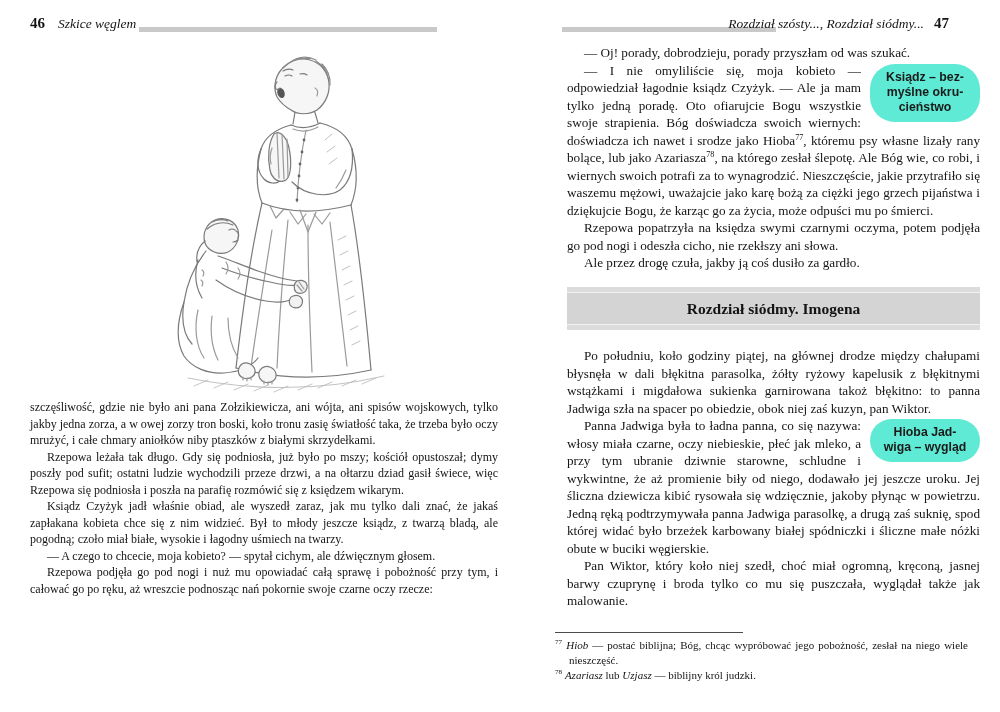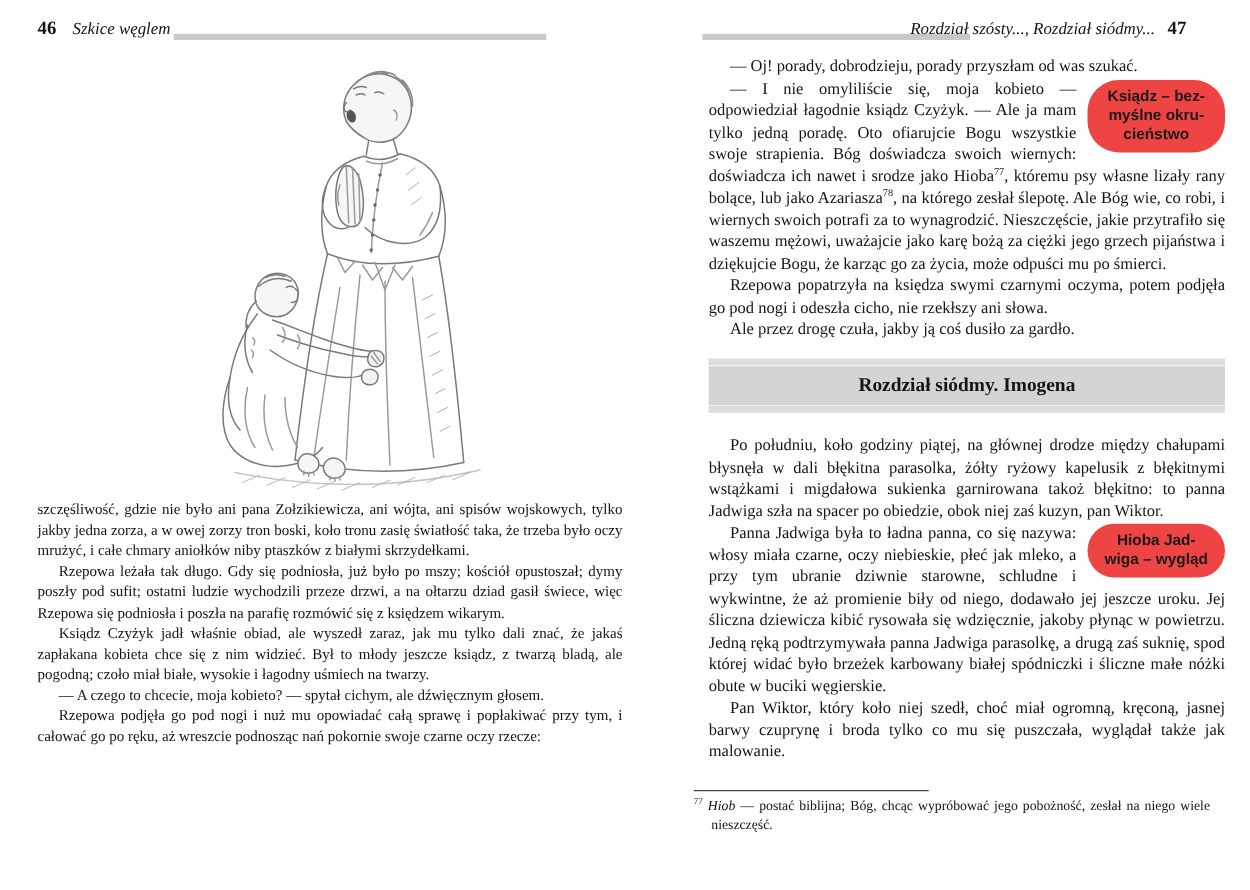--- a/index.html
+++ b/index.html
@@ -29,21 +29,21 @@
     font-size:13.2px; line-height:17.5px; text-align:justify;
   }
   p.para { margin:0; text-indent:17px; }
   p.noindent { text-indent:0; }
   sup.fnref { font-size:0.62em; vertical-align:super; line-height:0; }
 
   
   .note-box {
     float:right; width:106px;
     margin:2px 0 5px 9px; padding:6px 2px 7px;
-    background:#ef4444;
+    background:#5eead4;
     text-align:center; text-indent:0;
     font-family:"Liberation Sans", sans-serif;
     font-weight:700; font-size:12.3px; line-height:15px;
     color:#1a1a1a;
     border-radius:25px;
   }
   .note-line { display:block; }
 
   
   .chapter-box {
@@ -160,21 +160,21 @@
         <path d="M 44 356 L 58 350 M 64 358 L 78 352 M 84 360 L 98 354 M 104 361 L 118 355 M 124 362 L 138 356 M 148 360 L 162 354 M 168 358 L 182 352 M 192 356 L 206 350 M 212 354 L 226 348"></path>
       </g>
     </g>
   </svg>
 
   <div id="left-text">
     <p class="para noindent">szczęśliwość, gdzie nie było ani pana Zołzikiewicza, ani wójta, ani spisów wojskowych, tylko jakby jedna zorza, a w owej zorzy tron boski, koło tronu zasię światłość taka, że trzeba było oczy mrużyć, i całe chmary aniołków niby ptaszków z białymi skrzydełkami.</p>
     <p class="para">Rzepowa leżała tak długo. Gdy się podniosła, już było po mszy; kościół opustoszał; dymy poszły pod sufit; ostatni ludzie wychodzili przeze drzwi, a na ołtarzu dziad gasił świece, więc Rzepowa się podniosła i poszła na parafię rozmówić się z księdzem wikarym.</p>
     <p class="para">Ksiądz Czyżyk jadł właśnie obiad, ale wyszedł zaraz, jak mu tylko dali znać, że jakaś zapłakana kobieta chce się z nim widzieć. Był to młody jeszcze ksiądz, z twarzą bladą, ale pogodną; czoło miał białe, wysokie i łagodny uśmiech na twarzy.</p>
     <p class="para">— A czego to chcecie, moja kobieto? — spytał cichym, ale dźwięcznym głosem.</p>
-    <p class="para">Rzepowa podjęła go pod nogi i nuż mu opowiadać całą sprawę i popłakiwać przy tym, i całować go po ręku, aż wreszcie podnosząc nań pokornie swoje czarne oczy rzecze:</p>
+    <p class="para">Rzepowa podjęła go pod nogi i nuż mu opowiadać całą sprawę i pobożność przy tym, i całować go po ręku, aż wreszcie podnosząc nań pokornie swoje czarne oczy rzecze:</p>
   </div>
 
   <div class="hdr-rule" style="left:562px; width:214px;"></div>
   <div class="abs" style="left:637px; top:14px; width:312px; text-align:right;">
     <span class="running">Rozdział szósty..., Rozdział siódmy...</span><span class="pagenum" style="margin-left:10px;">47</span>
   </div>
 
   <div id="right-text">
     <p class="para">— Oj! porady, dobrodzieju, porady przyszłam od was szukać.</p>
 
@@ -205,15 +205,18 @@
     </p>
 
     <p class="para">Pan Wiktor, który koło niej szedł, choć miał ogromną, kręconą, jasnej barwy czuprynę i broda tylko co mu się puszczała, wyglądał także jak malowanie.</p>
   </div>
 
   <div id="footnotes">
     <div class="fn-rule"></div>
     <div class="footnote">
       <sup>77</sup> <i>Hiob</i><span> — postać biblijna; Bóg, chcąc wypróbować jego pobożność, zesłał na niego wiele nieszczęść.</span>
     </div>
+    <div class="footnote">
+      <sup>78</sup> <i>Azariasz</i><span> lub </span><i>Uzjasz</i><span> — biblijny król judzki.</span>
+    </div>
   </div>
 
 </div>
 
 </body></html>

